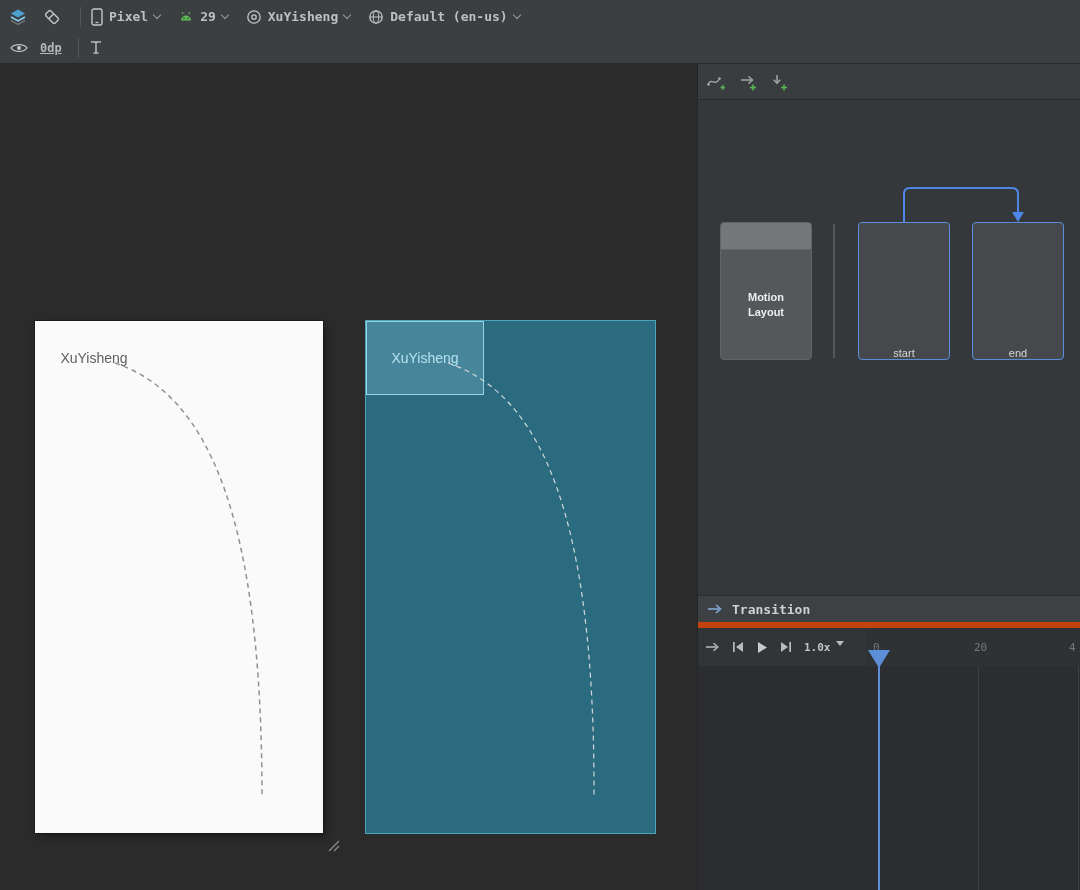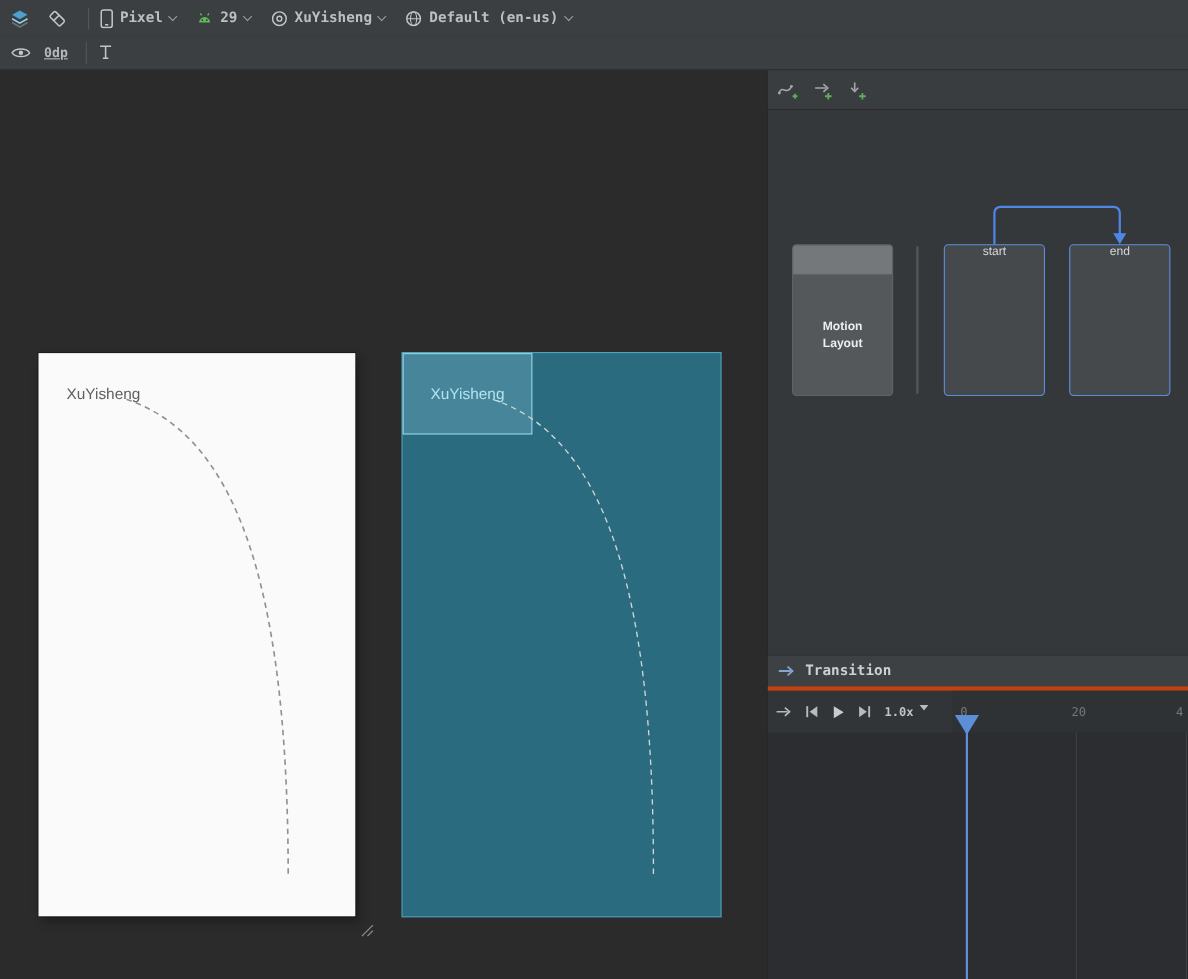--- a/index.html
+++ b/index.html
@@ -62,30 +62,30 @@
   .card { position:absolute; top:122px; width:92px; height:138px; border-radius:4px; }
   .ml-card { left:22px; background:#55585b; border:1px solid #606366; overflow:hidden; }
   .ml-card-header { height:27px; background:#75787a; border-bottom:1px solid #606366; }
   .ml-card-body { height:109px; display:flex; align-items:center; justify-content:center; }
   .ml-label {
     width:54px; text-align:center; color:#ebedee; font-family:Liberation Sans, sans-serif;
     font-size:11px; font-weight:bold; line-height:1.35;
   }
   .state-card {
     background:#46494c; border:1.5px solid #5c8ee0;
-    display:flex; align-items:flex-start; justify-content:center;
+    display:flex; align-items:flex-end; justify-content:center;
   }
   .state-start { left:160px; }
   .state-end { left:274px; }
   .state-label { color:#d4d6d8; font-family:"Liberation Sans", sans-serif; font-size:11px; }
   .ov-divider { position:absolute; left:135px; top:124px; width:2px; height:134px; background:#56595b; }
   
   .transition-header {
     position:absolute; left:0; top:531px; width:383px; height:33px;
-    background:#3e4143; border-top:1px solid #2c2e30; border-bottom:4px solid #c2410c;
+    background:#3e4143; border-top:1px solid #2c2e30; border-bottom:6px solid #c2410c;
     display:flex; align-items:center; padding:0 9px; gap:9px;
   }
   .transition-title { color:#ced1d3; font-size:13px; font-weight:bold; }
   .playback-bar {
     position:absolute; left:0; top:564px; width:383px; height:38px;
     background:#323537; display:flex; align-items:center; padding:0 7px; gap:12px;
   }
   .ruler-zone { position:absolute; left:168px; top:0; width:215px; height:38px; background:#2f3234; }
   .tick { position:absolute; top:13px; color:#75787a; font-size:11px; }
   .tick-0 { left:175px; } .tick-1 { left:276px; } .tick-2 { left:371px; }

